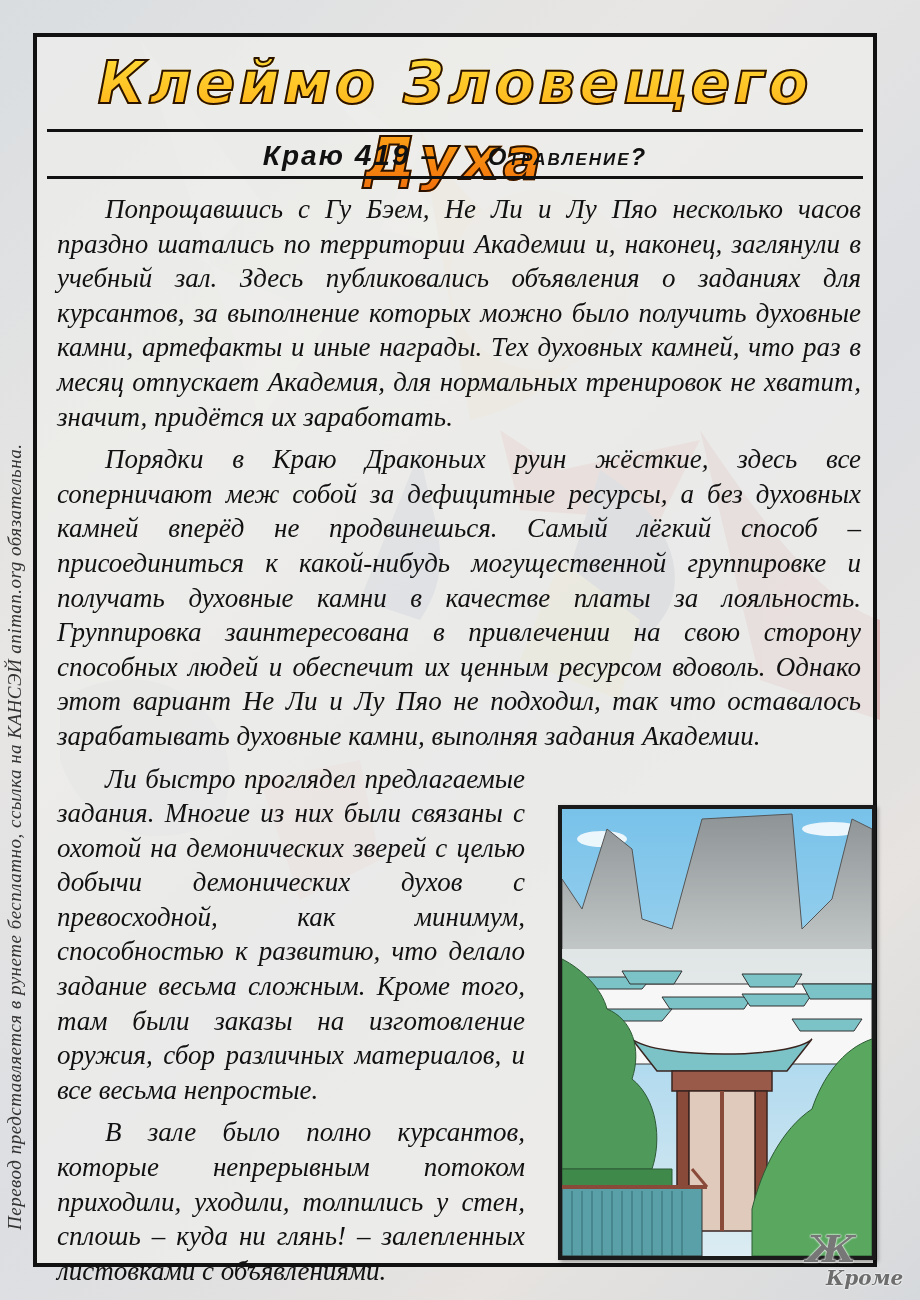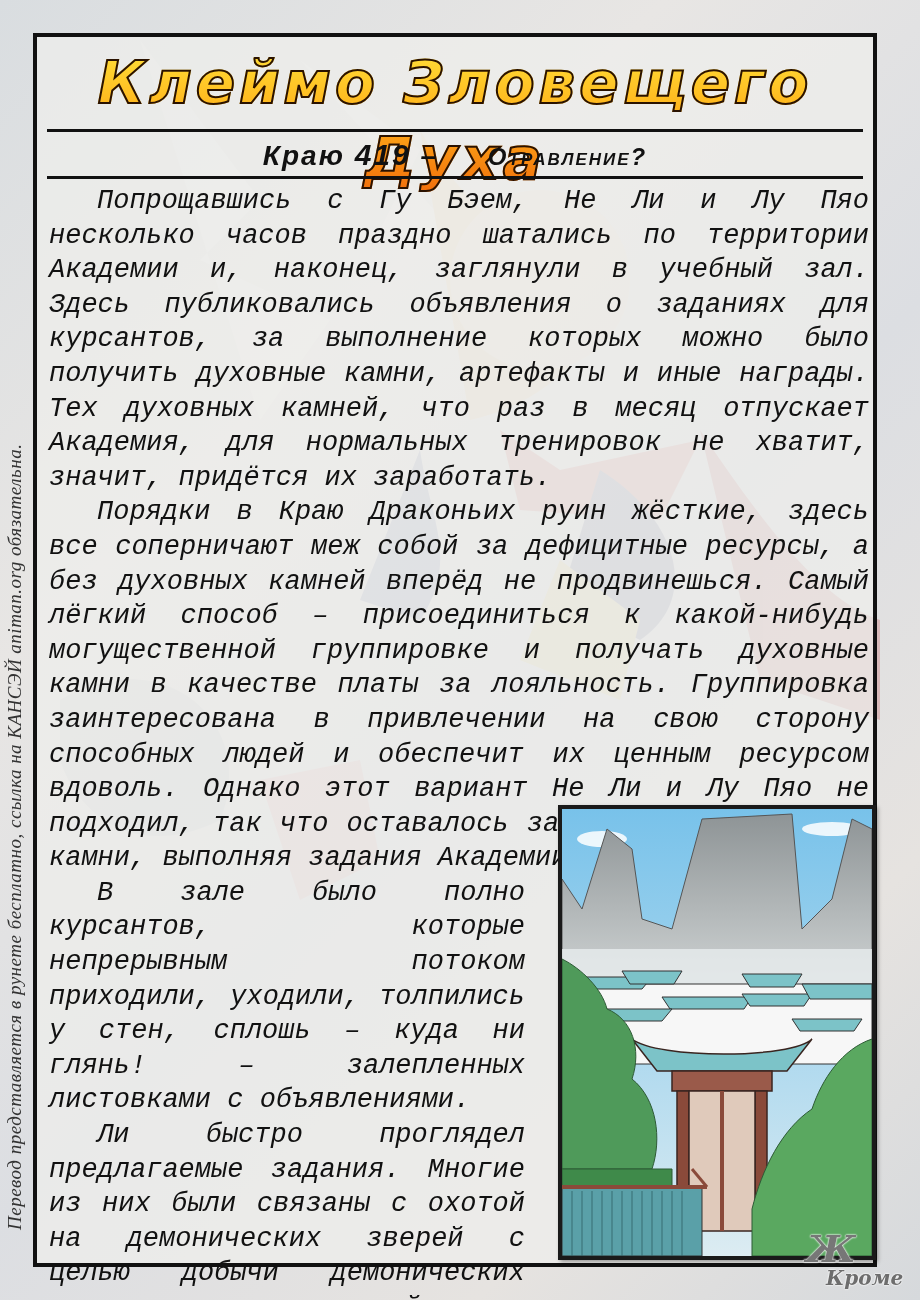--- a/index.html
+++ b/index.html
@@ -31,21 +31,21 @@
     font-family: "Liberation Sans", sans-serif; font-weight: bold; font-style: italic;
     font-size: 28px; letter-spacing: 2px; color: #111; line-height: 40px;
   }
   .chapter-title .num { font-size: 30px; }
   .chapter-title .sub { font-size: 24px; font-variant: small-caps; padding-left: 40px; }
   .body-text {
     position: absolute; left: 12px; top: 147px; width: 820px;
     font-family: "Liberation Serif", serif; font-style: italic;
     font-size: 27px; line-height: 34.6px; color: #111; text-align: justify;
   }
-  .body-text p { margin: 0; text-indent: 48px; font-family: Liberation Mono, monospace; }
+  .body-text p { margin: 8px; text-indent: 48px; }
   .float-img {
     float: right; width: 318px; height: 455px; margin: 12px 4px 0 22px;
     shape-outside: inset(0);
   }
   .illustration {
     position: absolute; left: 521px; top: 768px; width: 318px; height: 455px;
     border: 4px solid #1a1a1a; box-sizing: border-box; overflow: hidden;
     box-shadow: 2px 2px 4px rgba(0,0,0,0.35);
   }
   .side-credit {
@@ -90,22 +90,22 @@
     <span class="num">419</span>
     <span>–</span>
     <span class="sub">Отравление?</span>
   </div>
   <div class="rule r2"></div>
 
   <div class="body-text">
     <p>Попрощавшись с Гу Бэем, Не Ли и Лу Пяо несколько часов праздно шатались по территории Академии и, наконец, заглянули в учебный зал. Здесь публиковались объявления о заданиях для курсантов, за выполнение которых можно было получить духовные камни, артефакты и иные награды. Тех духовных камней, что раз в месяц отпускает Академия, для нормальных тренировок не хватит, значит, придётся их заработать.</p>
     <p>Порядки в Краю Драконьих руин жёсткие, здесь все соперничают меж собой за дефицитные ресурсы, а без духовных камней вперёд не продвинешься. Самый лёгкий способ – присоединиться к какой-нибудь могущественной группировке и получать духовные камни в качестве платы за лояльность. Группировка заинтересована в привлечении на свою сторону способных людей и обеспечит их ценным ресурсом вдоволь. Однако этот вариант Не Ли и Лу Пяо не подходил, так что оставалось зарабатывать духовные камни, выполняя задания Академии.</p>
     <div class="float-img"></div>
+    <p>Ли быстро проглядел предлагаемые задания. Многие из них были связаны с охотой на демонических зверей с целью добычи демонических духов с превосходной, как минимум, способностью к развитию, что делало задание весьма сложным. Кроме того, там были заказы на изготовление оружия, сбор различных материалов, и все весьма непростые.</p>
     <p>В зале было полно курсантов, которые непрерывным потоком приходили, уходили, толпились у стен, сплошь – куда ни глянь! – залепленных листовками с объявлениями.</p>
-    <p>Ли быстро проглядел предлагаемые задания. Многие из них были связаны с охотой на демонических зверей с целью добычи демонических духов с превосходной, как минимум, способностью к развитию, что делало задание весьма сложным. Кроме того, там были заказы на изготовление оружия, сбор различных материалов, и все весьма непростые.</p>
     <p>«Трудновато будет заработать духовные камни», – просмотрев объявления и не найдя для себя ничего подходящего, тяжело вздохнул Лу Пяо.</p>
   </div>
 
   <div class="illustration">
     <svg width="310" height="447" viewBox="0 0 310 447">
       <defs>
         <linearGradient id="sky" x1="0" y1="0" x2="0" y2="1">
           <stop offset="0" stop-color="#78c2ea"></stop>
           <stop offset="1" stop-color="#dcecf2"></stop>
         </linearGradient>

